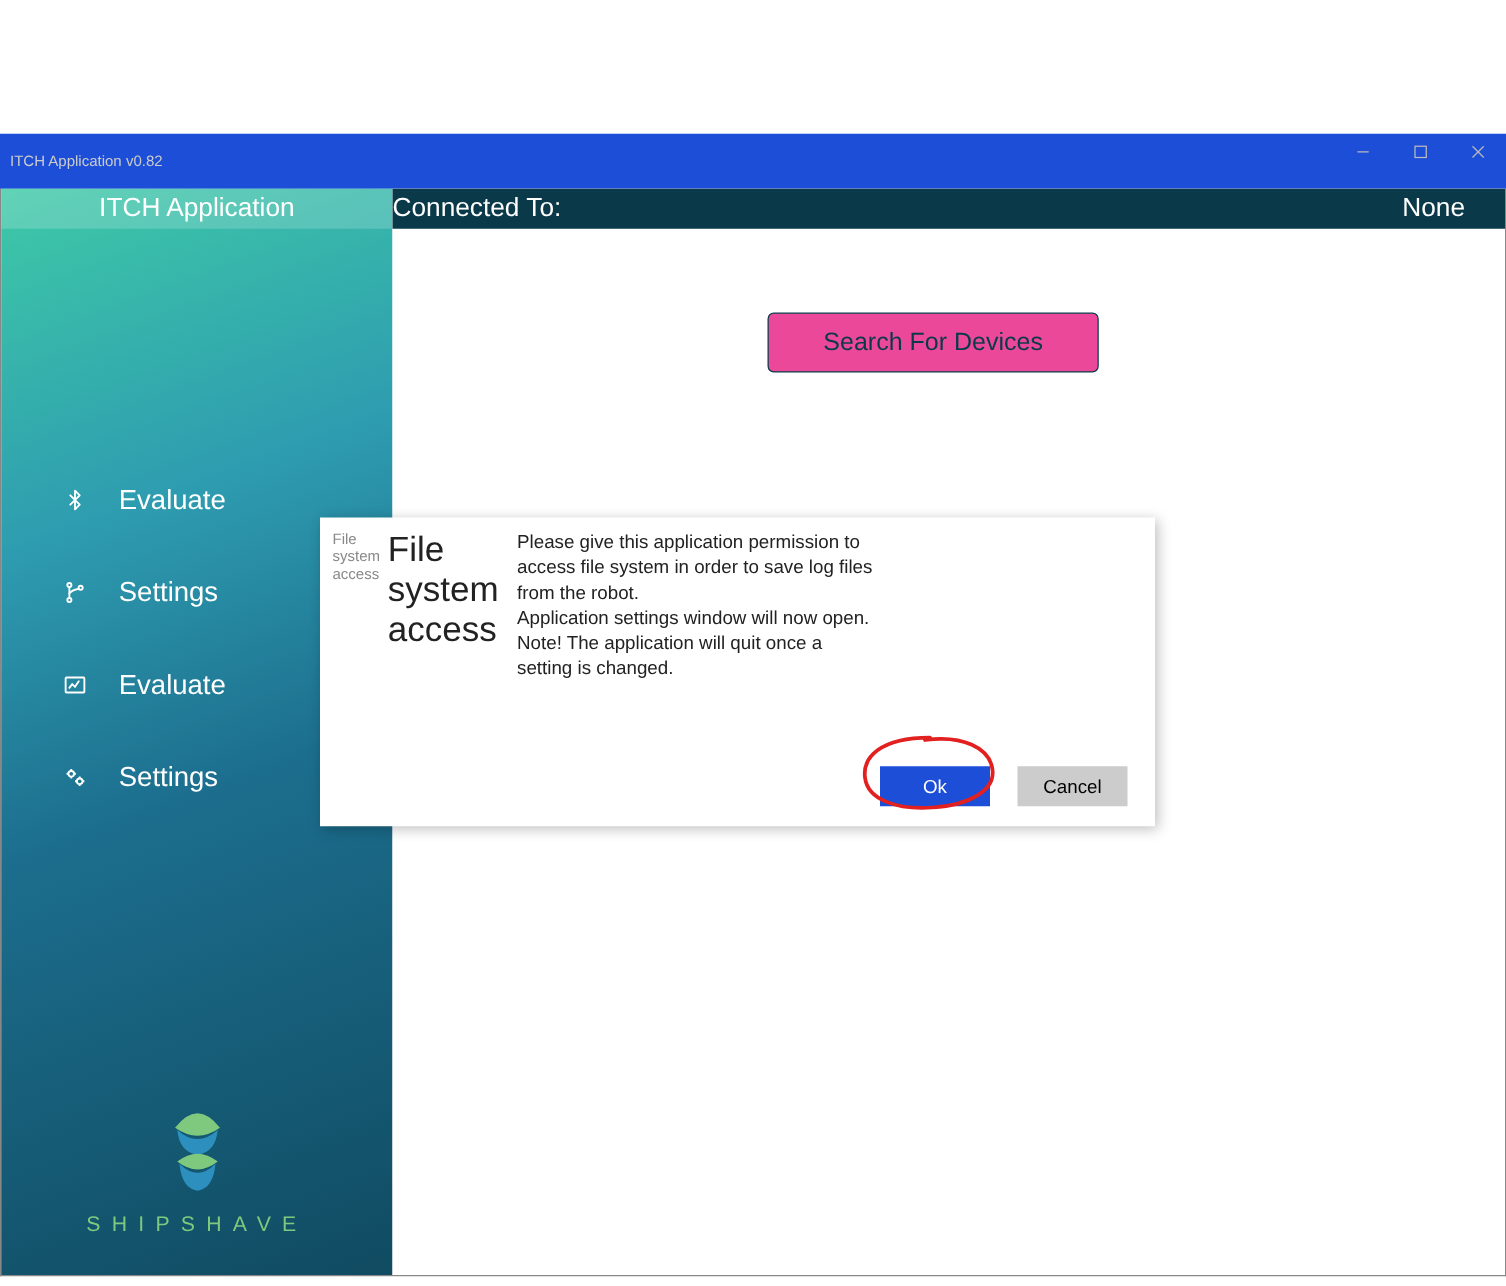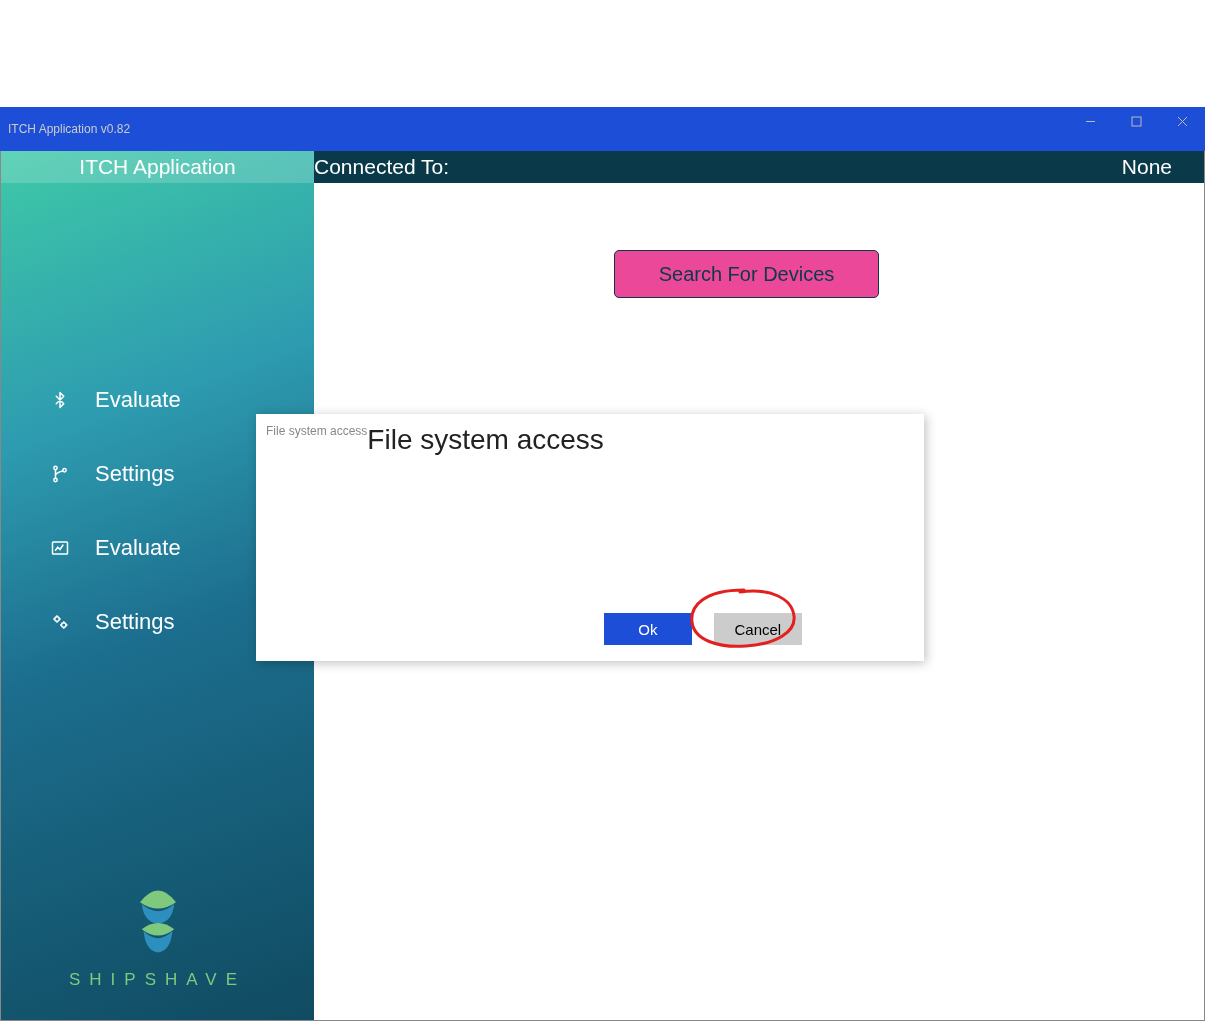--- a/index.html
+++ b/index.html
@@ -280,20 +280,25 @@
 
       <div class="search-btn">
         <span>Search For Devices</span>
       </div>
     </div>
   </div>
 
   <div class="dialog">
     <div class="dialog-title-small">File system access</div>
     <div class="dialog-title">File system access</div>
+    <div class="dialog-body">
+      <div>Please give this application permission to access file system in order to save log files from the robot.</div>
+      <div>Application settings window will now open.</div>
+      <div>Note! The application will quit once a setting is changed.</div>
+    </div>
     <div class="dialog-buttons">
       <button class="btn btn-ok">
         <span>Ok</span>
       </button>
       <button class="btn btn-cancel">
         <span>Cancel</span>
       </button>
     </div>
   </div>
 

